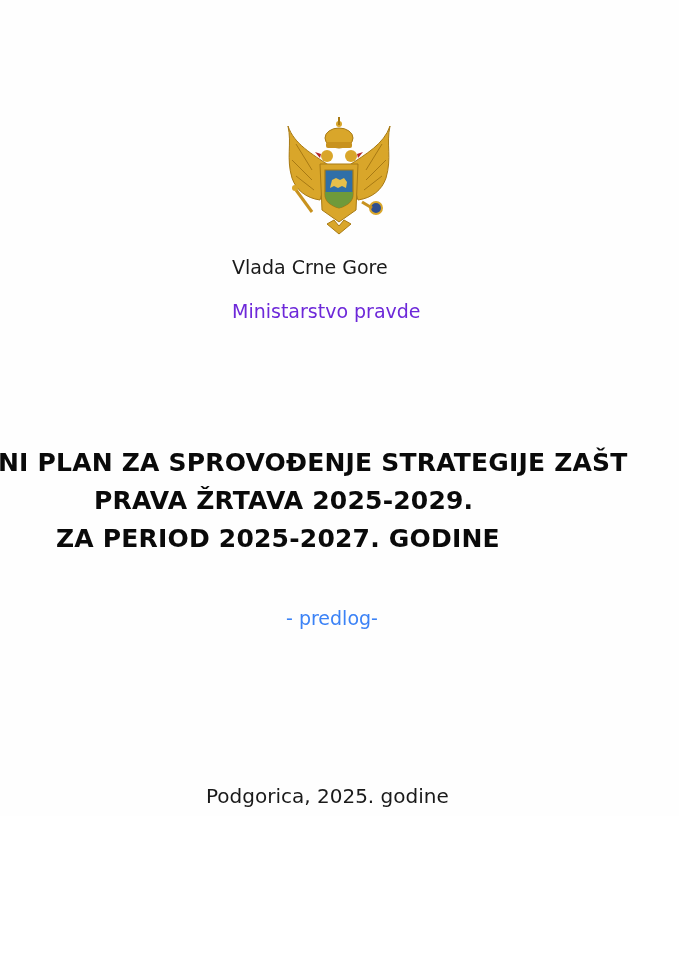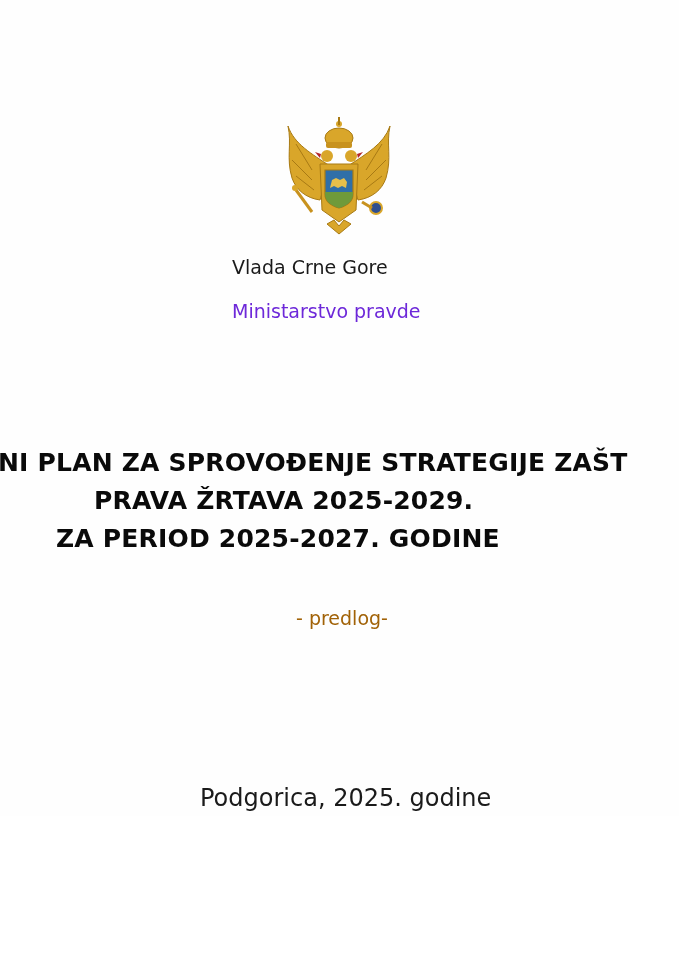--- a/index.html
+++ b/index.html
@@ -53,31 +53,31 @@
       color: #0a0a0a;
       white-space: nowrap;
       letter-spacing: 0.2px;
     }
     .title-1 { left: -60px; top: 448px; }
     .title-1 .clip-text { margin-left: 0; }
     .title-2 { left: 94px; top: 486px; }
     .title-3 { left: 56px; top: 524px; }
     .draft {
       position: absolute;
-      left: 296px;
+      left: 286px;
       top: 607px;
       font-size: 19px;
-      color: #a16207;
+      color: #3b82f6;
       white-space: nowrap;
     }
     .place-date {
       position: absolute;
-      left: 200px;
+      left: 206px;
       top: 784px;
-      font-size: 24px;
+      font-size: 20px;
       color: #1a1a1a;
       white-space: nowrap;
     }
     .page-number {
       position: absolute;
       left: 333px;
       top: 864px;
       font-family: "DejaVu Serif", serif;
       font-size: 17px;
       color: #1a1a1a;

